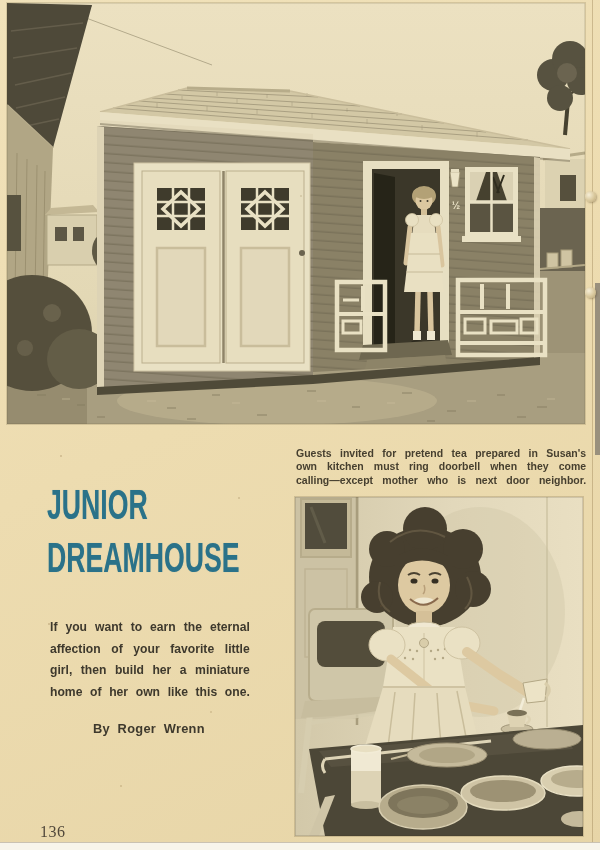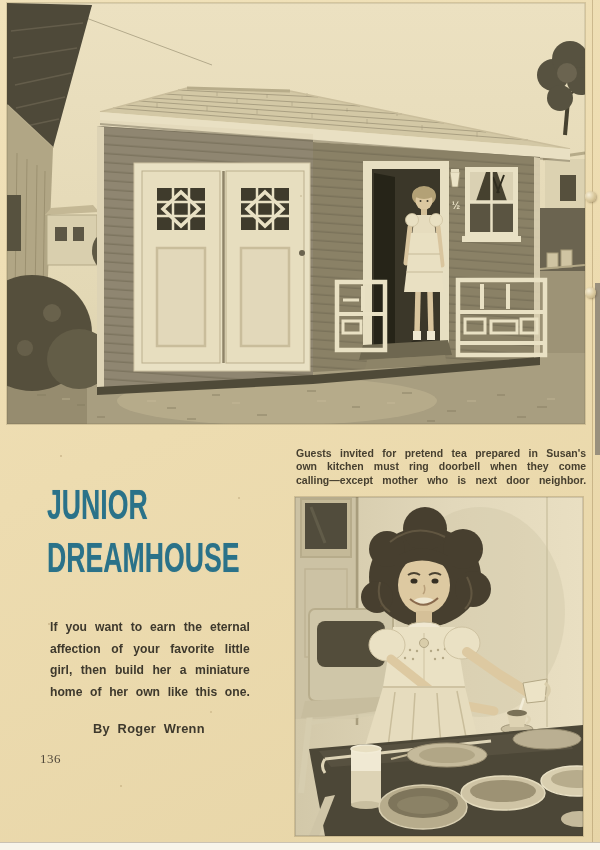--- a/index.html
+++ b/index.html
@@ -21,22 +21,22 @@
   .title{position:absolute;left:47px;top:478px;color:#2a7289;font-weight:700;
          font-size:43px;line-height:53px;letter-spacing:0px;
          transform:scaleX(.62);transform-origin:left top;
          text-shadow:0 0 1px rgba(42,114,137,.4);}
   .intro{position:absolute;left:50px;top:616px;width:222px;
          transform:scaleX(.9);transform-origin:left top;
          font-size:13.5px;font-weight:700;color:#3e392d;line-height:21.5px;}
   .byline{position:absolute;left:93px;top:721px;font-size:13.5px;font-weight:700;
           color:#3e392d;word-spacing:4px;letter-spacing:.3px;
           transform:scaleX(.95);transform-origin:left top;}
-  .pageno{position:absolute;left:40px;top:751px;font-family:"Liberation Serif",serif;
-          font-size:13px;color:#51483a;letter-spacing:.5px;}
+  .pageno{position:absolute;left:40px;top:823px;font-family:"Liberation Serif",serif;
+          font-size:16px;color:#51483a;letter-spacing:.5px;}
 
   .crease{position:absolute;left:592px;top:0;width:1px;height:843px;
           background:rgba(140,115,70,.35);}
   .edge-strip{position:absolute;left:595px;top:283px;width:5px;height:172px;
           background:#8b8374;opacity:.85;}
   .bump{position:absolute;width:11px;height:11px;border-radius:50%;
         background:radial-gradient(circle at 35% 35%, #f6eed6 0%, #d9c89d 55%, #b7a477 100%);
         box-shadow:1px 1px 2px rgba(90,70,40,.4);}
   .bottom-edge{position:absolute;left:0;top:842px;width:600px;height:8px;
         background:#f8f5eb;border-top:1px solid rgba(95,75,45,.3);}

